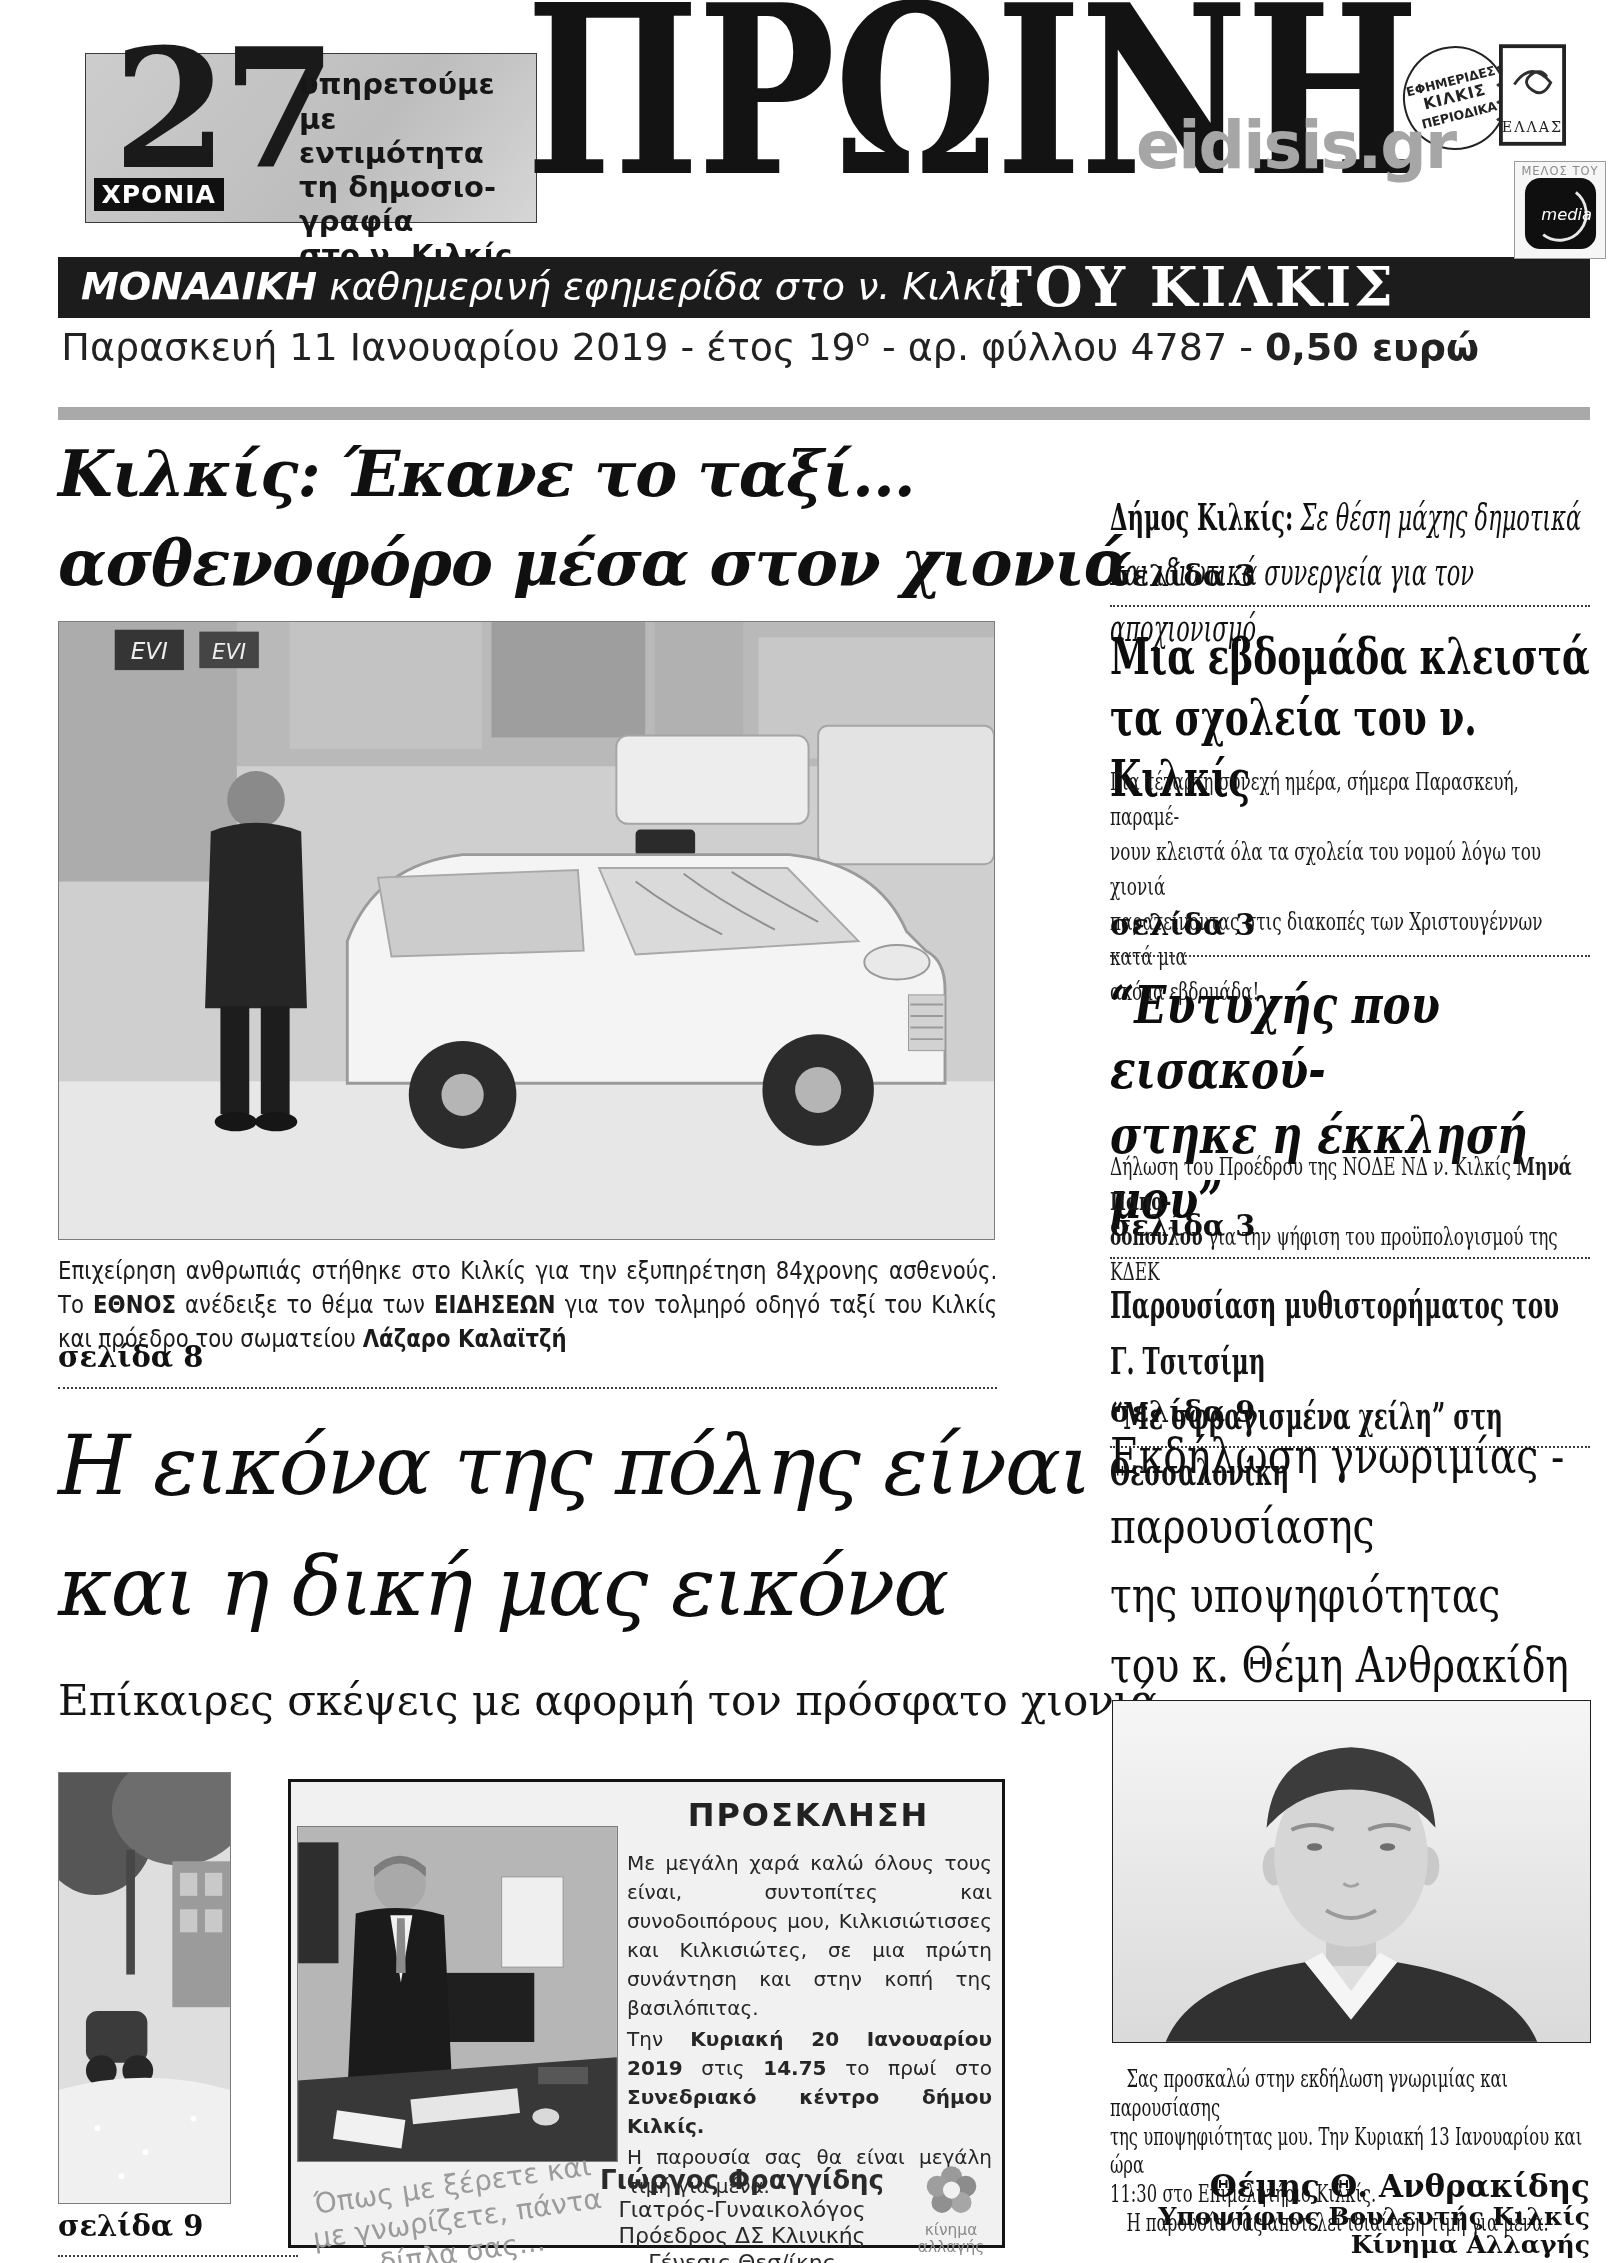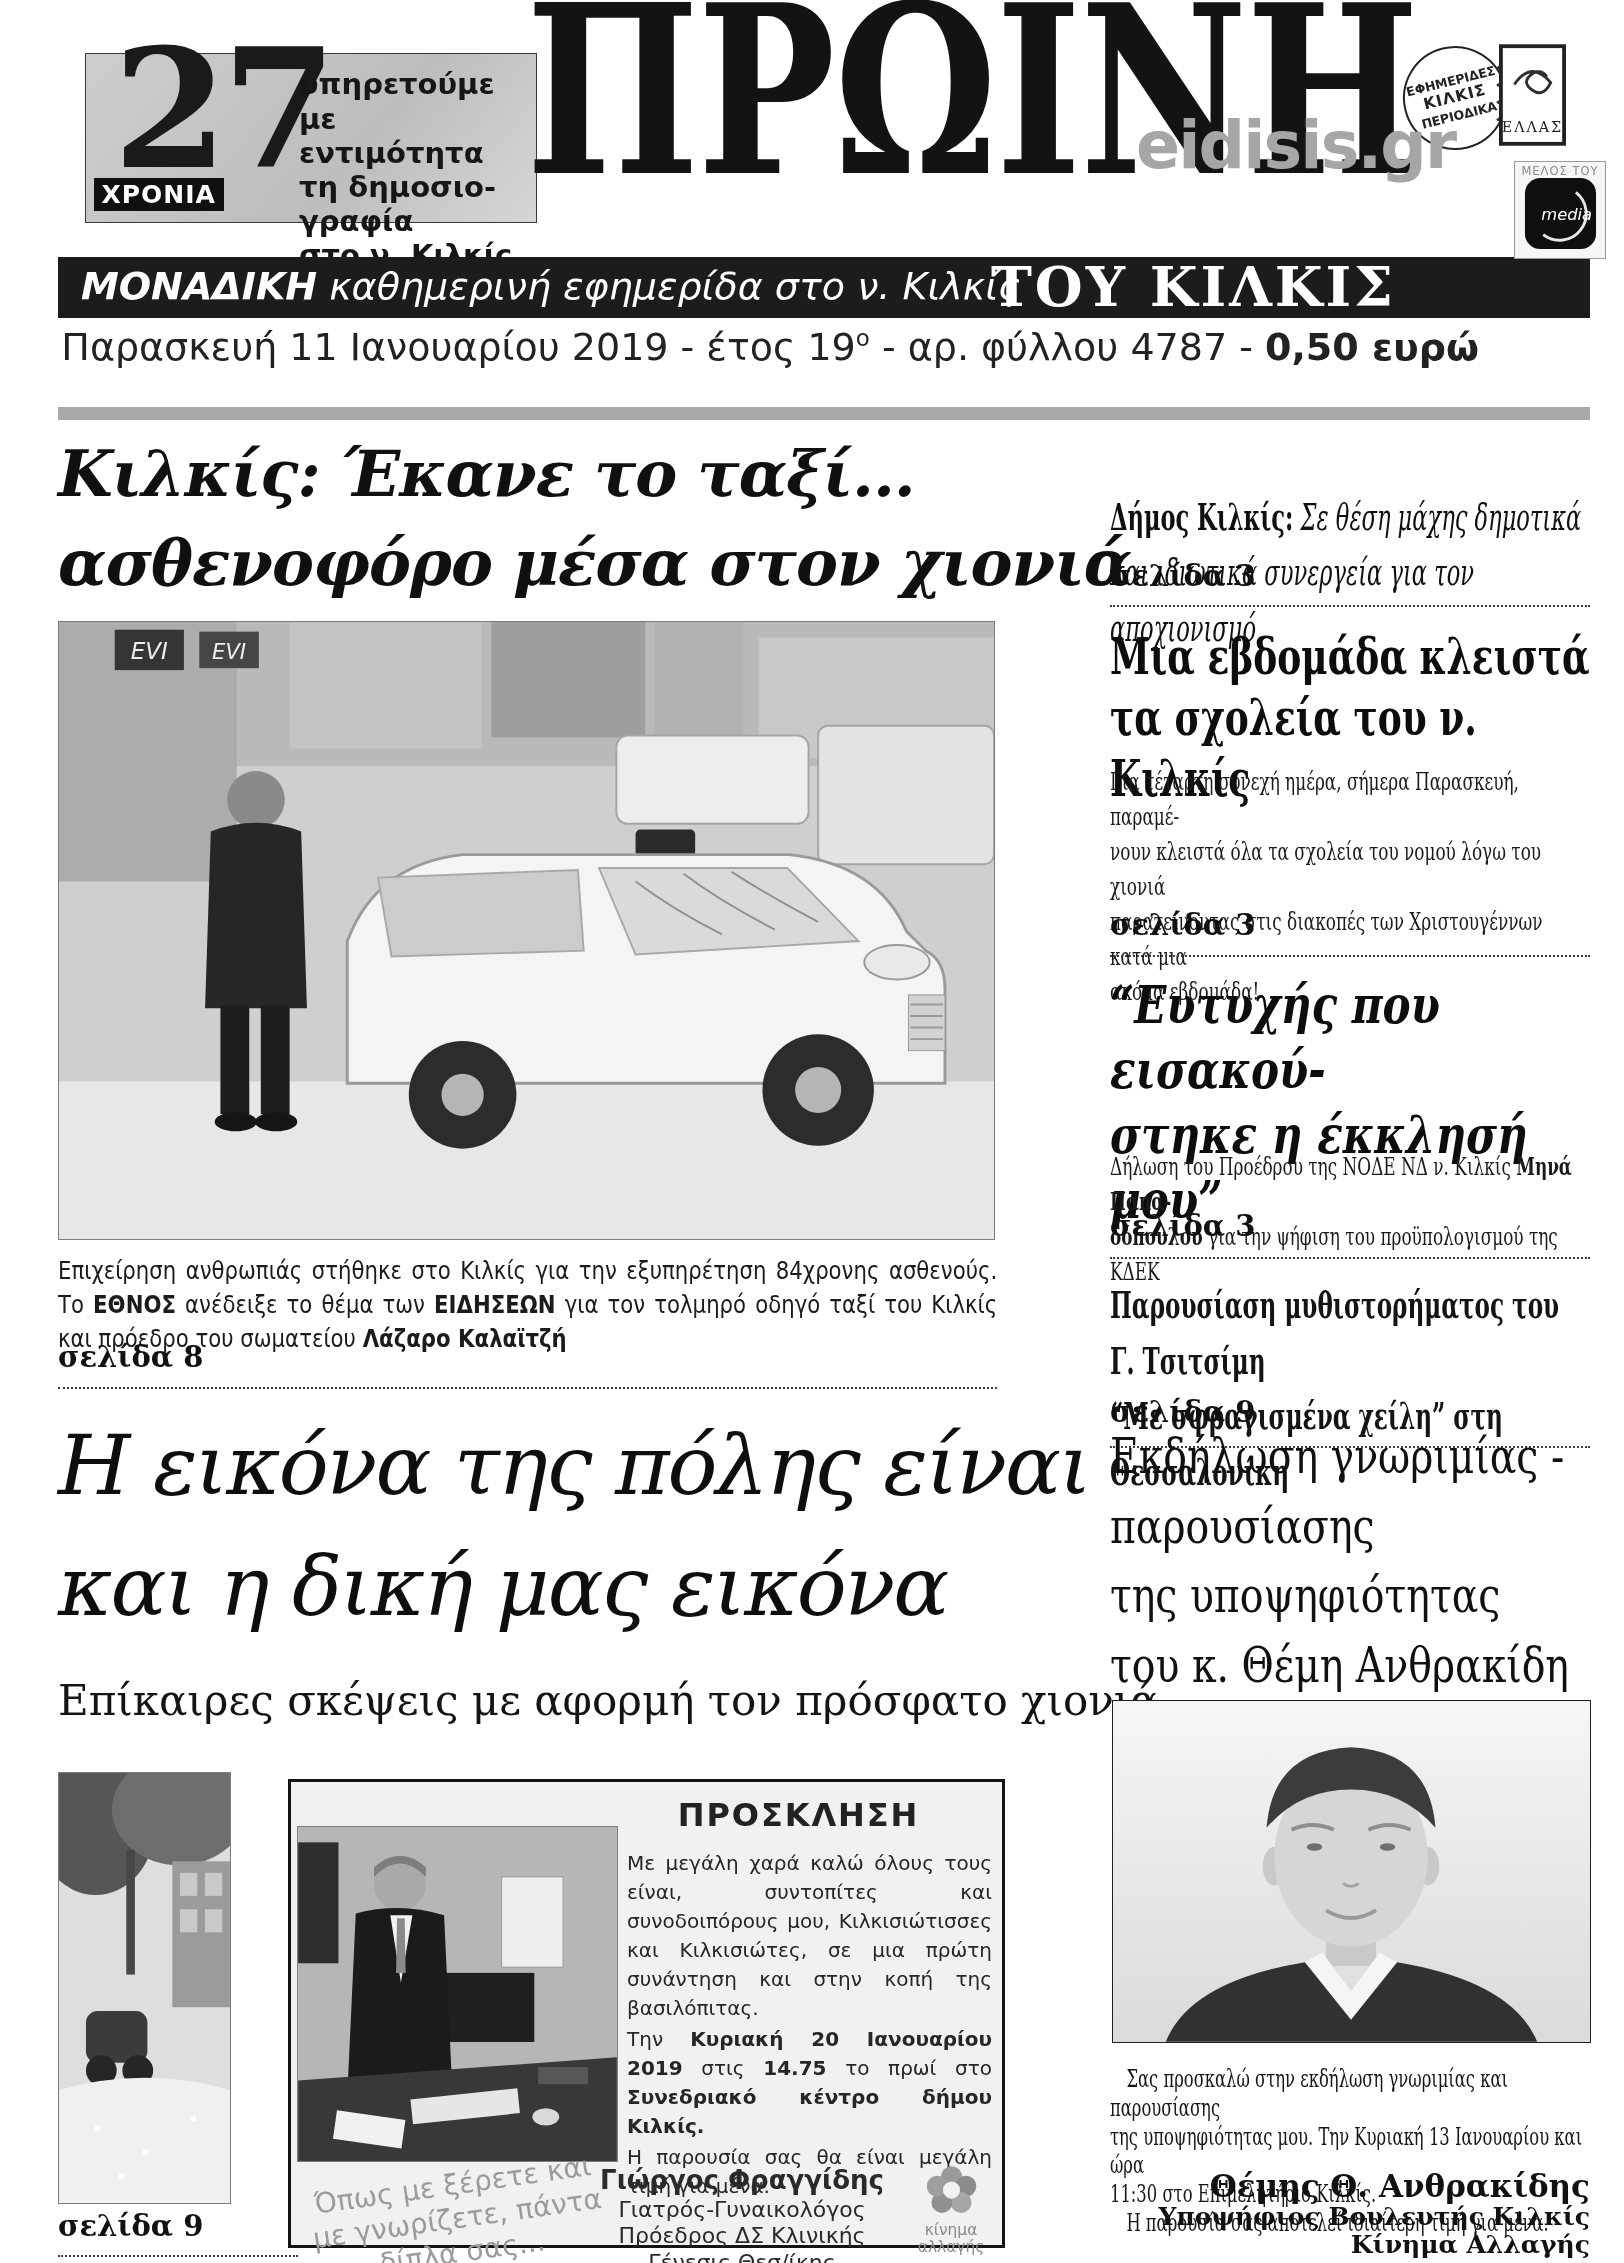--- a/index.html
+++ b/index.html
@@ -56,21 +56,21 @@
   .second-headline{left:58px;top:1405px;font:italic 83px/1.46 "DejaVu Serif",serif;color:#0e0e0e;white-space:pre-line;letter-spacing:-1.9px;}
   .second-subhead{left:58px;top:1676px;font:42px/1.2 "DejaVu Serif",serif;color:#141414;}
 
   .snow-photo{left:58px;top:1772px;width:171px;height:430px;}
   .ref9{left:58px;top:2212px;}
   .dot9{left:58px;top:2255px;width:240px;}
 
   
   .inv-box{left:288px;top:1779px;width:711px;height:463px;background:#f1f1f1;border:3.8px solid #141414;}
   .inv-photo{position:absolute;left:5.8px;top:44px;width:319px;height:334px;}
-  .inv-title{position:absolute;left:324px;top:17.3px;width:367px;text-align:center;
+  .inv-title{position:absolute;left:334px;top:17.3px;width:367px;text-align:center;
              font:bold 32px/1 "DejaVu Sans",sans-serif;letter-spacing:1.9px;color:#222;}
   .inv-body{position:absolute;left:336px;top:67px;width:365px;font:20px/1.45 "DejaVu Sans",sans-serif;
             color:#262626;text-align:justify;}
   .inv-body .bld{font-weight:bold;}
   .inv-body .para{margin:0 0 1.9px 0;}
   .inv-overlay{position:absolute;left:7.7px;top:386px;width:317px;transform:rotate(-8deg);color:#9b9b9b;
                font:28px/1.22 "DejaVu Sans",sans-serif;white-space:pre-line;text-align:center;}
   .inv-sign{position:absolute;left:307px;top:382px;width:288px;text-align:center;color:#2a2a2a;}
   .inv-sign .nm{font:bold 26px/1.25 "DejaVu Sans",sans-serif;}
   .inv-sign .rl{font:22px/1.22 "DejaVu Sans",sans-serif;}

